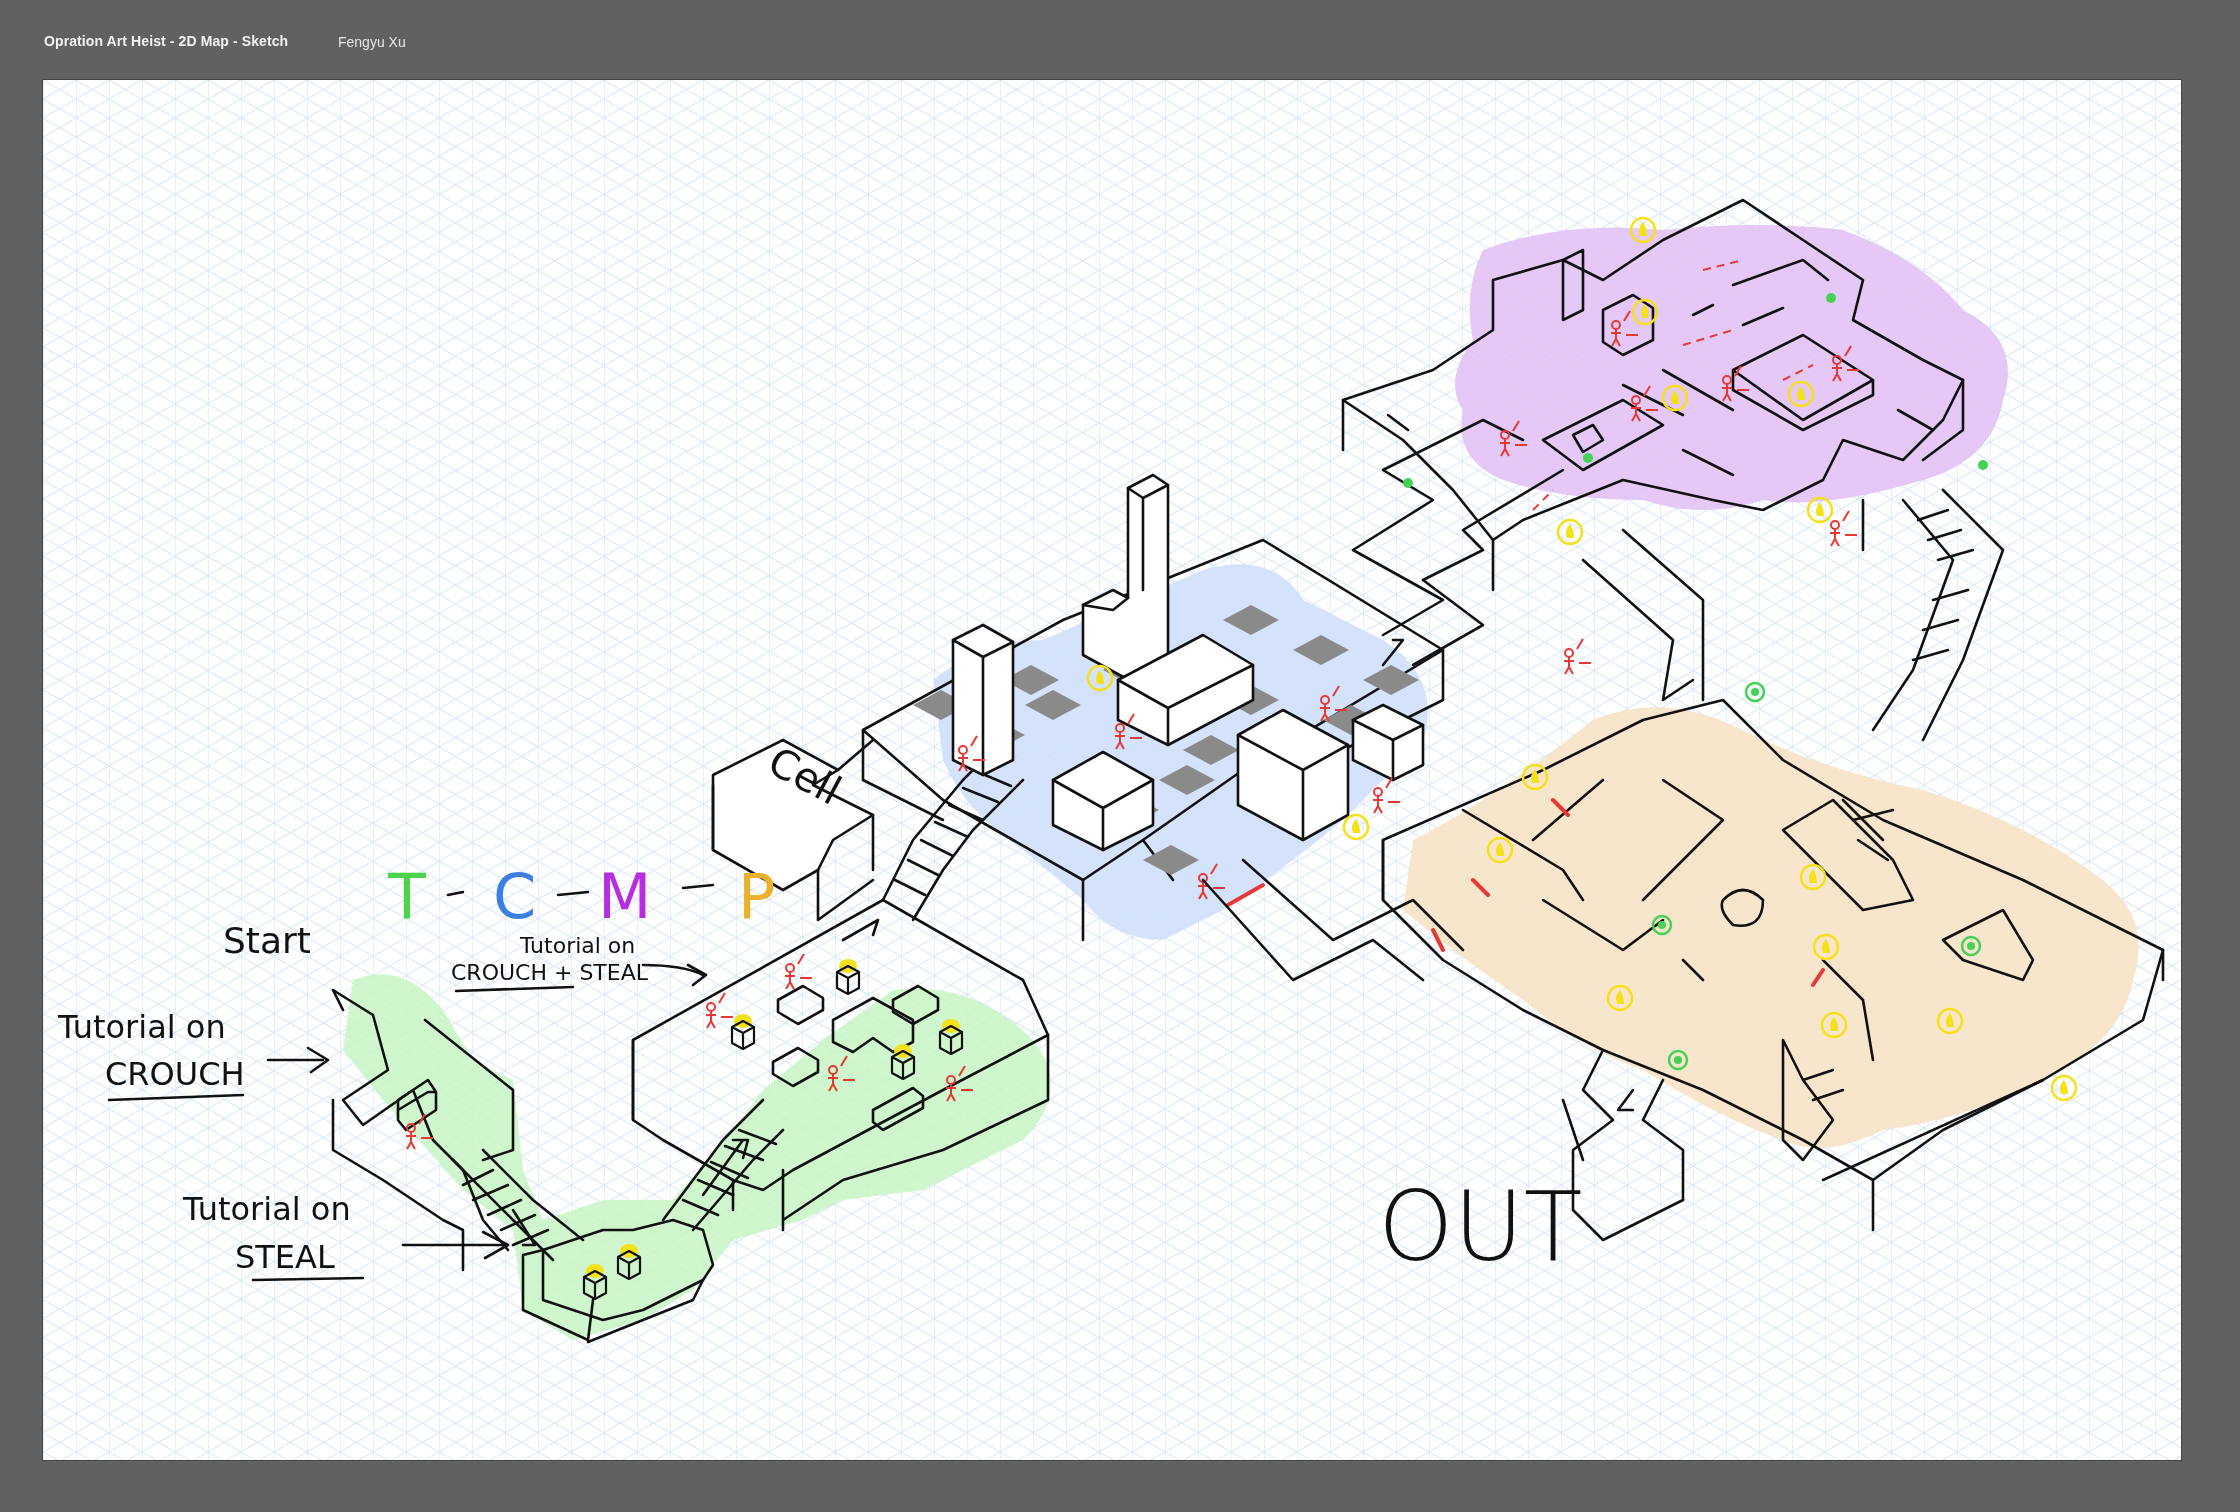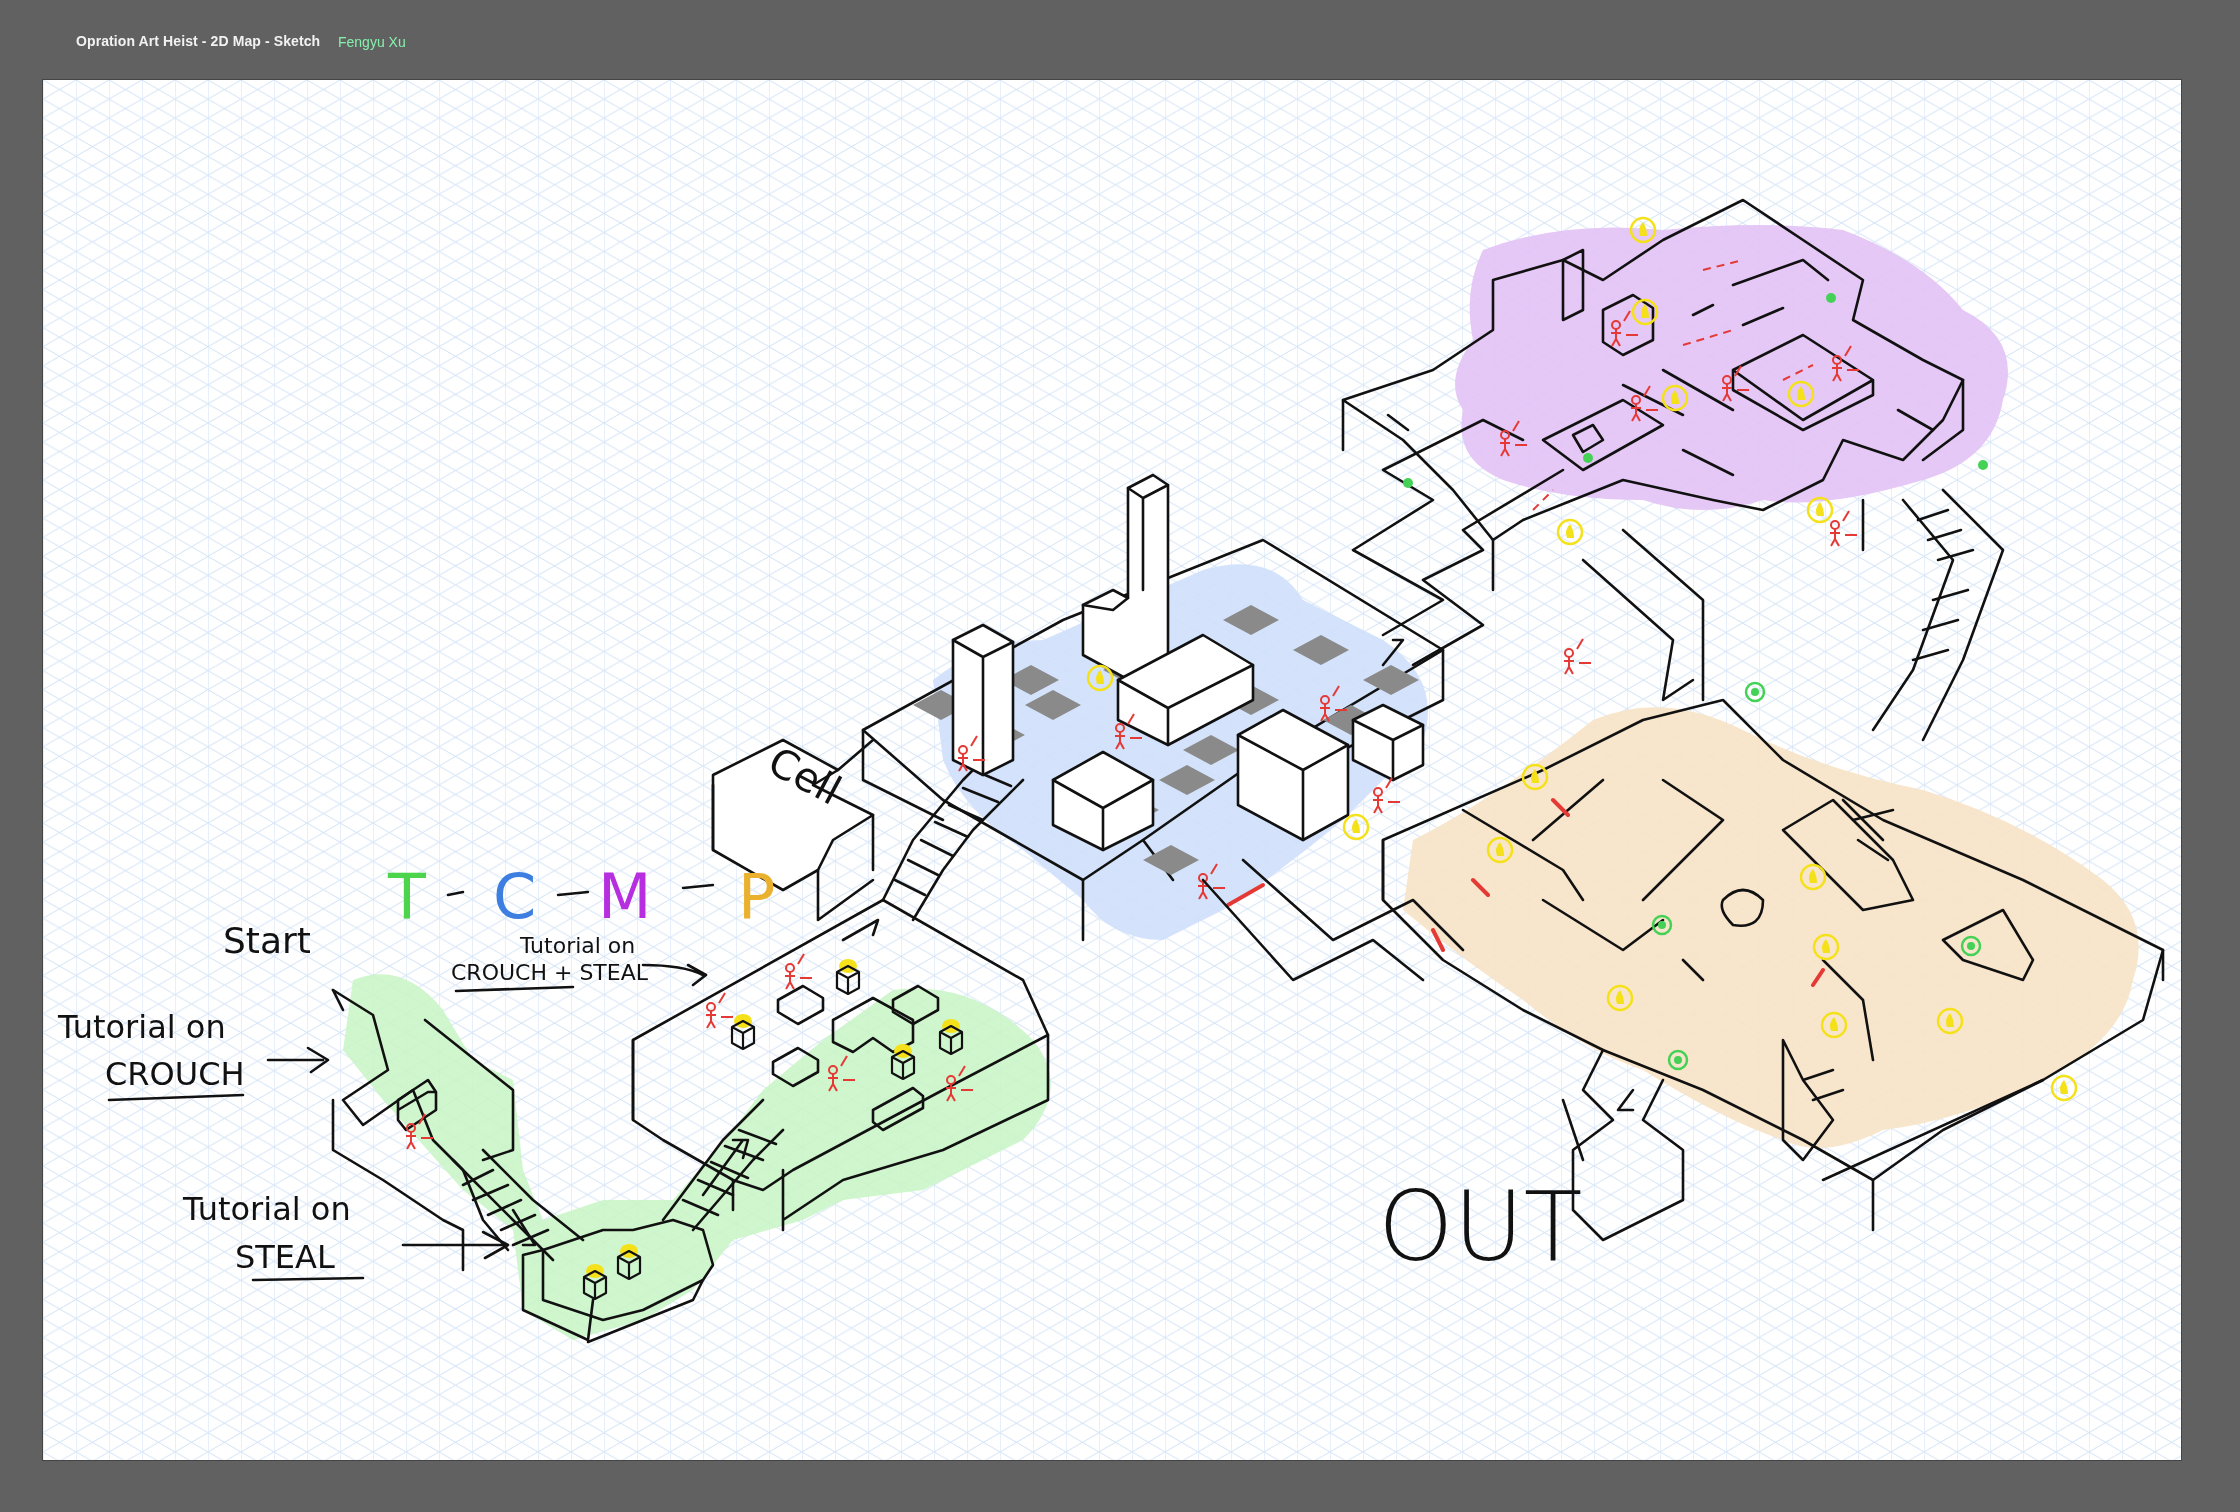--- a/index.html
+++ b/index.html
@@ -1,19 +1,19 @@
 <!DOCTYPE html>
 <html><head>
 <meta charset="utf-8">
 <style>
   html,body{margin:0;padding:0;}
   body{width:2240px;height:1512px;background:#616161;position:relative;overflow:hidden;font-family:"Liberation Sans",sans-serif;}
   .topbar{position:absolute;left:0;top:0;width:2240px;height:80px;}
-  .doc-title{position:absolute;left:44px;top:33px;font-size:14px;font-weight:bold;color:#f2f2f2;letter-spacing:0.1px;margin-left:32px;}
-  .doc-author{position:absolute;left:338px;top:34px;font-size:14px;color:#86efac;}
+  .doc-title{position:absolute;left:44px;top:33px;font-size:14px;font-weight:bold;color:#f2f2f2;letter-spacing:0.1px;}
+  .doc-author{position:absolute;left:338px;top:34px;font-size:14px;color:#e5e5e5;}
   .canvas{position:absolute;left:43px;top:80px;width:2138px;height:1380px;background:#ffffff;box-shadow:0 0 0 1px #444;overflow:hidden;}
   .canvas svg{position:absolute;left:0;top:0;}
   .hand{font-family:"DejaVu Sans",sans-serif;fill:#111;}
   .sk{fill:none;stroke:#111;stroke-width:2.6;stroke-linejoin:round;stroke-linecap:round;}
   .skw{fill:#fff;stroke:#111;stroke-width:2.6;stroke-linejoin:round;}
 </style>
 </head>
 <body>
 
 <div class="topbar">

